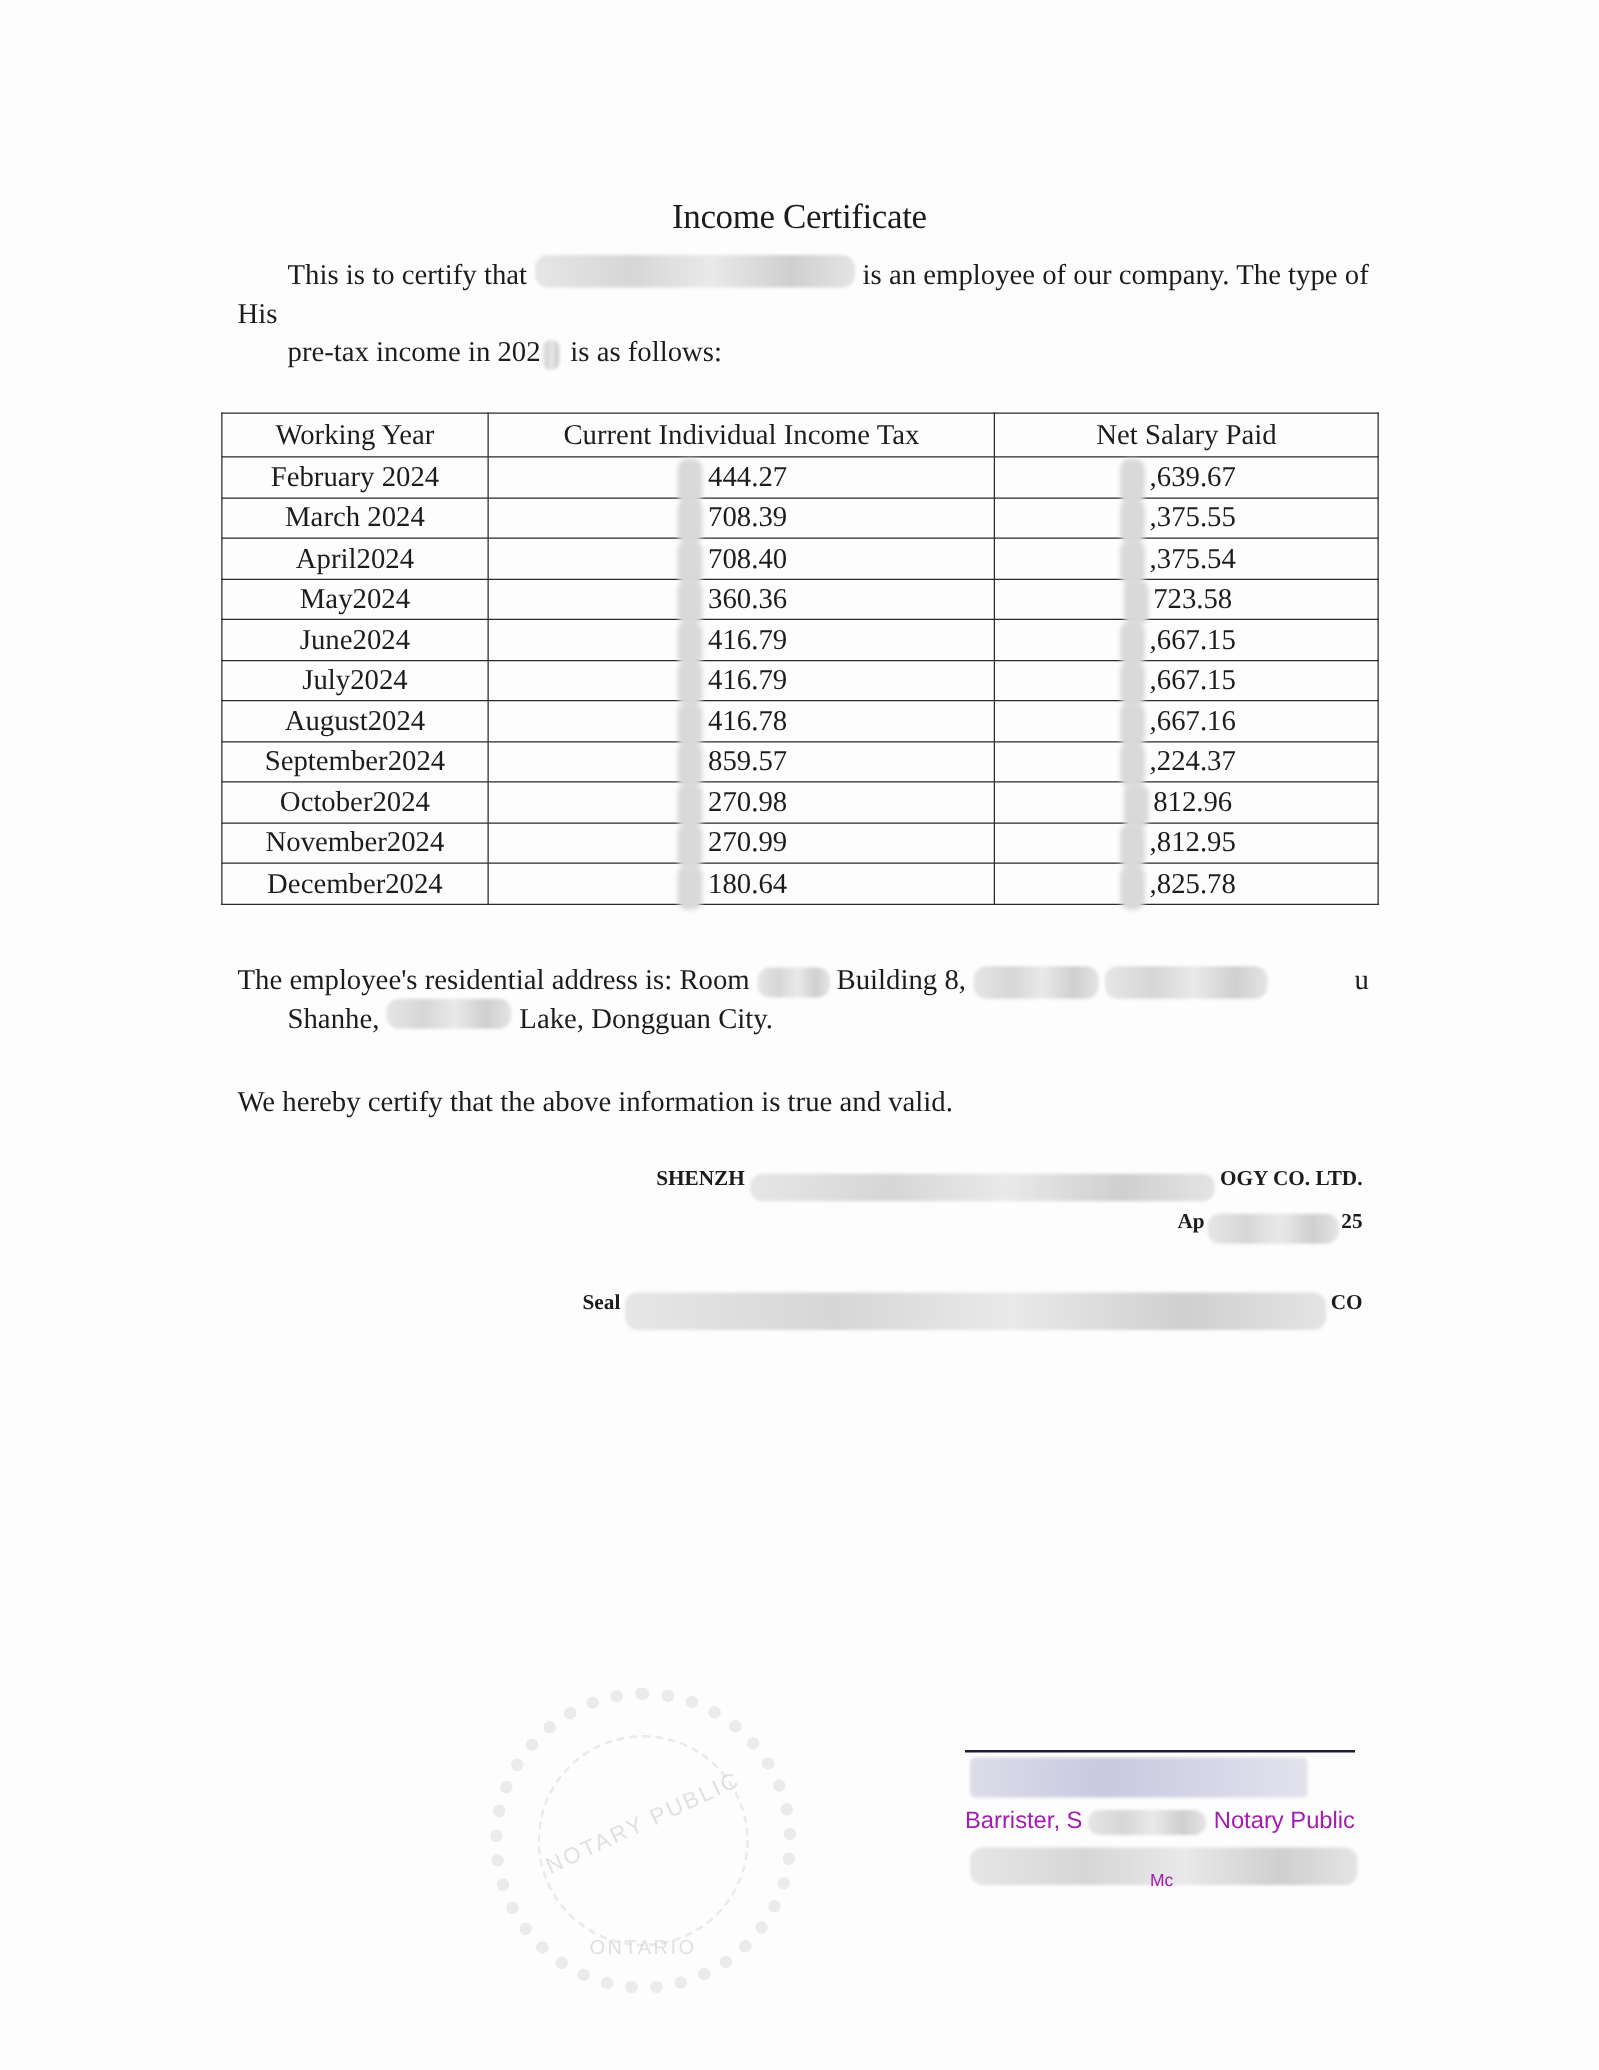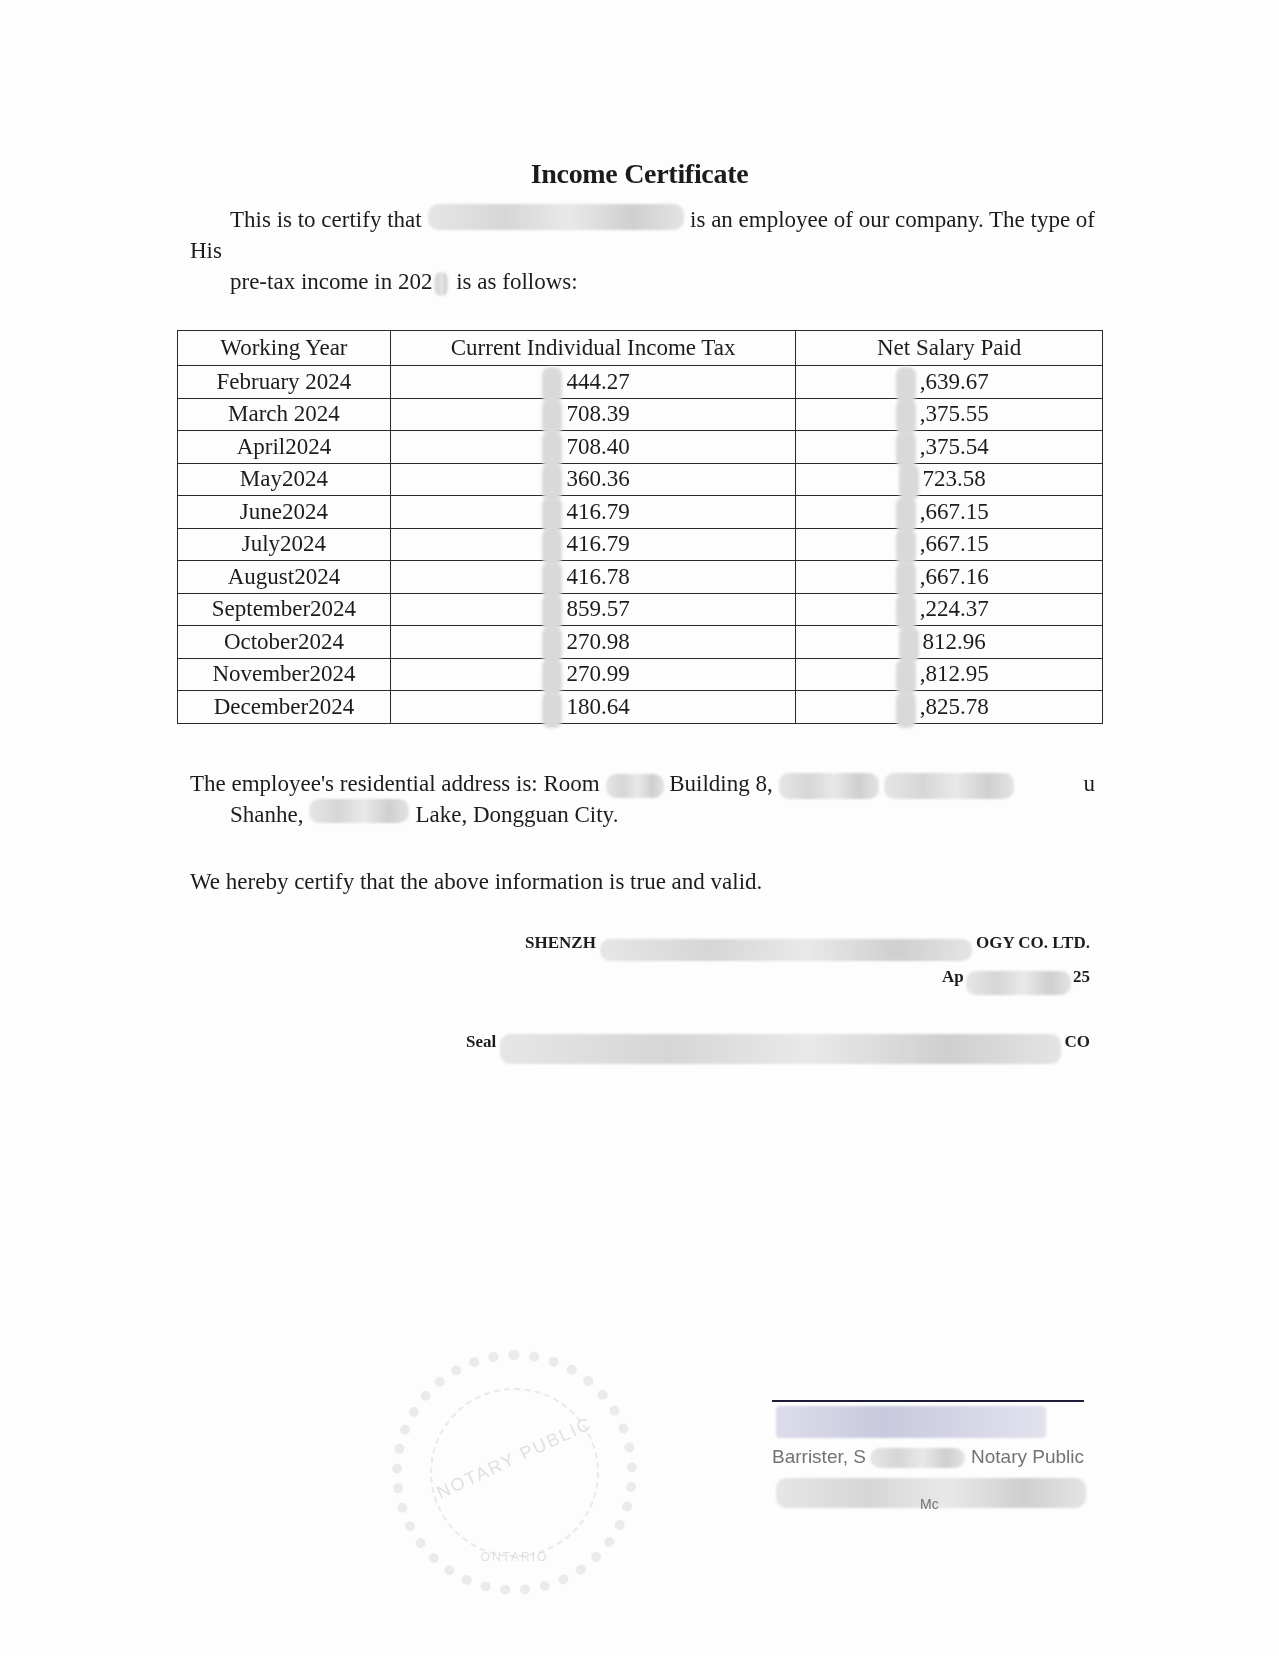--- a/index.html
+++ b/index.html
@@ -1,38 +1,38 @@
 <!DOCTYPE html>
 <html><head>
 <meta charset="utf-8">
 <style>
   html,body{margin:0;padding:0;}
   body{width:1279px;height:1656px;background:#fdfdfd;position:relative;overflow:hidden;
        font-family:"Liberation Serif","DejaVu Serif",serif;color:#1c1c1c;}
   .abs{position:absolute;}
-  .title{left:0;width:1279px;top:158px;text-align:center;font-weight:bold;font-size:28px;letter-spacing:-0.3px;}
+  .title{left:0;width:1279px;top:158px;text-align:center;font-weight:normal;font-size:28px;letter-spacing:-0.3px;}
   .para{left:190px;width:905px;font-size:23px;line-height:31px;}
   .line{white-space:nowrap;display:flex;justify-content:space-between;}
   .line.left{justify-content:flex-start;gap:6px;margin-left:40px;}
   .redact{display:inline-block;background:linear-gradient(90deg,#e6e6e6,#d6d6d6 30%,#e9e9e9 55%,#cfcfcf 80%,#e4e4e4);
           border-radius:10px;vertical-align:middle;filter:blur(1.2px);}
   table.t{position:absolute;left:177px;top:330px;width:926px;border-collapse:collapse;font-size:23px;}
   table.t td, table.t th{border:1.5px solid #2a2a2a;height:31.5px;padding:0;text-align:center;font-weight:normal;margin-top:16px;}
   table.t th{height:34px;}
   .c1{width:212px;} .c2{width:405px;} .c3{width:306px;}
   .num{position:relative;display:inline-block;padding-left:10px;}
   .num .mask{position:absolute;left:-14px;top:-2px;width:20px;height:36px;background:#d9d9d9;border-radius:8px;filter:blur(1.5px);}
   .sig{font-size:17px;font-weight:bold;}
   .seal{left:392px;top:1350px;width:245px;height:245px;border-radius:50%;
         border:10px dotted rgba(200,200,200,0.35);box-sizing:border-box;}
   .seal-inner{position:absolute;left:28px;top:28px;right:28px;bottom:28px;border-radius:50%;border:2px dashed rgba(205,205,205,0.4);}
   .seal-text{position:absolute;left:0;right:0;top:88px;text-align:center;font-family:"Liberation Sans",sans-serif;
              font-size:18px;color:rgba(200,200,200,0.55);transform:rotate(-25deg);letter-spacing:2px;}
   .notary-line{left:772px;top:1400px;width:312px;height:2px;background:#1d1d3a;}
-  .notary-text{font-family:"Liberation Sans","DejaVu Sans",sans-serif;font-size:19px;color:#737373;}
+  .notary-text{font-family:"Liberation Sans","DejaVu Sans",sans-serif;font-size:19px;color:#a21caf;}
 </style>
 </head>
 <body>
 
 <div class="abs title">Income Certificate</div>
 
 <div class="abs para" style="top:204px;">
   <div class="line left">
     <span>This is to certify that</span>
     <span class="redact" style="width:262px;height:26px;"></span>
@@ -141,21 +141,21 @@
 
 <div class="abs sig" style="left:466px;top:1032px;width:624px;display:flex;justify-content:space-between;white-space:nowrap;">
   <span>Seal</span>
   <span class="redact" style="flex:1;height:30px;margin:2px 4px 0 4px;"></span>
   <span>CO</span>
 </div>
 
 <div class="abs seal">
   <div class="seal-inner"></div>
   <div class="seal-text">NOTARY PUBLIC</div>
-  <div class="seal-text" style="top:190px;transform:none;font-size:12px;">ONTARIO</div>
+  <div class="seal-text" style="top:190px;transform:none;font-size:16px;">ONTARIO</div>
 </div>
 
 <div class="abs notary-line"></div>
 <div class="abs redact" style="left:776px;top:1406px;width:270px;height:32px;border-radius:4px;background:linear-gradient(90deg,#dcdcea,#c9c9df 40%,#e2e2ee);"></div>
 <div class="abs notary-text" style="left:772px;top:1446px;width:312px;display:flex;justify-content:space-between;white-space:nowrap;">
   <span>Barrister, S</span>
   <span class="redact" style="flex:1;height:20px;margin:2px 6px 0 4px;"></span>
   <span>Notary Public</span>
 </div>
 <div class="abs redact" style="left:776px;top:1478px;width:310px;height:30px;border-radius:10px;"></div>

